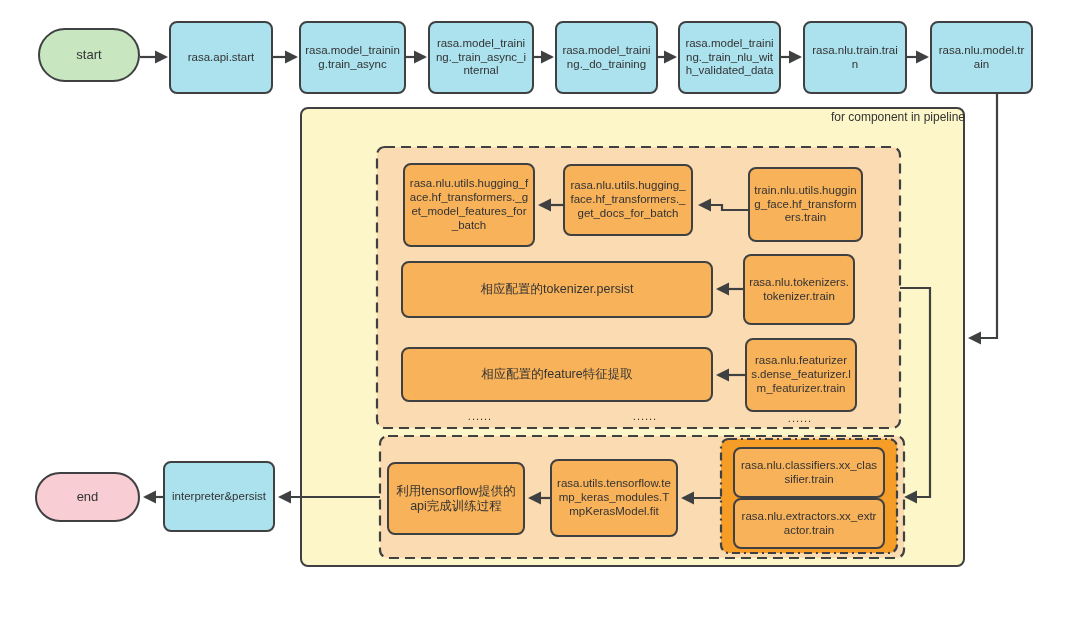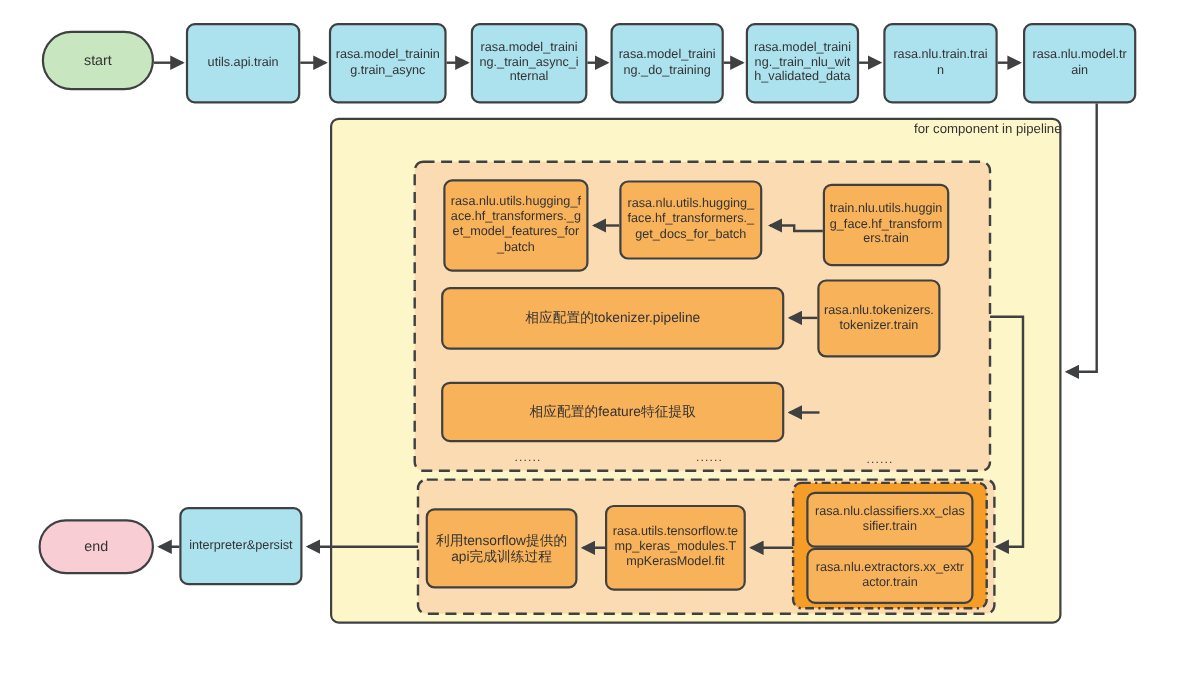--- a/index.html
+++ b/index.html
@@ -40,34 +40,35 @@
 
   <div class="container loop-box" style="left:300px;top:107px;width:665px;height:460px"></div>
   <div class="loop-header" style="left:300px;top:110px;width:665px">
     <div>for component in pipeline</div>
   </div>
   <div class="container peach-box" style="left:377px;top:147px;width:523px;height:281px"></div>
   <div class="container peach-box" style="left:380px;top:436px;width:524px;height:122px"></div>
   <div class="container group-box" style="left:721px;top:439px;width:176px;height:114px"></div>
 
   <div class="node pill green" style="left:38px;top:28px;width:102px;height:54px">start</div>
-  <div class="node cyan" style="left:169px;top:21px;width:104px;height:73px">utils.api.train</div>
+  <div class="node cyan" style="left:169px;top:21px;width:104px;height:73px">rasa.api.start</div>
   <div class="node cyan" style="left:299px;top:21px;width:107px;height:73px">rasa.model_training.train_async</div>
   <div class="node cyan" style="left:428px;top:21px;width:106px;height:73px">rasa.model_training._train_async_internal</div>
   <div class="node cyan" style="left:555px;top:21px;width:103px;height:73px">rasa.model_training._do_training</div>
   <div class="node cyan" style="left:678px;top:21px;width:103px;height:73px">rasa.model_training._train_nlu_with_validated_data</div>
   <div class="node cyan" style="left:803px;top:21px;width:104px;height:73px">rasa.nlu.train.train</div>
   <div class="node cyan" style="left:930px;top:21px;width:103px;height:73px">rasa.nlu.model.train</div>
 
   <div class="node" style="left:403px;top:163px;width:132px;height:84px">rasa.nlu.utils.hugging_face.hf_transformers._get_model_features_for_batch</div>
   <div class="node" style="left:563px;top:164px;width:130px;height:72px">rasa.nlu.utils.hugging_face.hf_transformers._get_docs_for_batch</div>
   <div class="node" style="left:748px;top:167px;width:115px;height:75px">train.nlu.utils.hugging_face.hf_transformers.train</div>
-  <div class="node cn" style="left:401px;top:261px;width:312px;height:57px">相应配置的tokenizer.pipeline</div>
+  <div class="node cn" style="left:401px;top:261px;width:312px;height:57px">相应配置的tokenizer.persist</div>
   <div class="node" style="left:743px;top:254px;width:112px;height:71px">rasa.nlu.tokenizers.tokenizer.train</div>
   <div class="node cn" style="left:401px;top:347px;width:312px;height:55px">相应配置的feature特征提取</div>
+  <div class="node" style="left:745px;top:338px;width:112px;height:74px">rasa.nlu.featurizers.dense_featurizer.lm_featurizer.train</div>
 
   <span class="dots" style="left:455px;top:410px;width:50px">......</span>
   <span class="dots" style="left:620px;top:410px;width:50px">......</span>
   <span class="dots" style="left:775px;top:412px;width:50px">......</span>
 
   <div class="node" style="left:733px;top:447px;width:152px;height:51px">rasa.nlu.classifiers.xx_classifier.train</div>
   <div class="node" style="left:733px;top:498px;width:152px;height:51px">rasa.nlu.extractors.xx_extractor.train</div>
   <div class="node" style="left:550px;top:459px;width:128px;height:78px">rasa.utils.tensorflow.temp_keras_modules.TmpKerasModel.fit</div>
   <div class="node cn" style="left:387px;top:462px;width:138px;height:73px">利用tensorflow提供的api完成训练过程</div>
   <div class="node cyan" style="left:163px;top:461px;width:112px;height:71px">interpreter&amp;persist</div>

